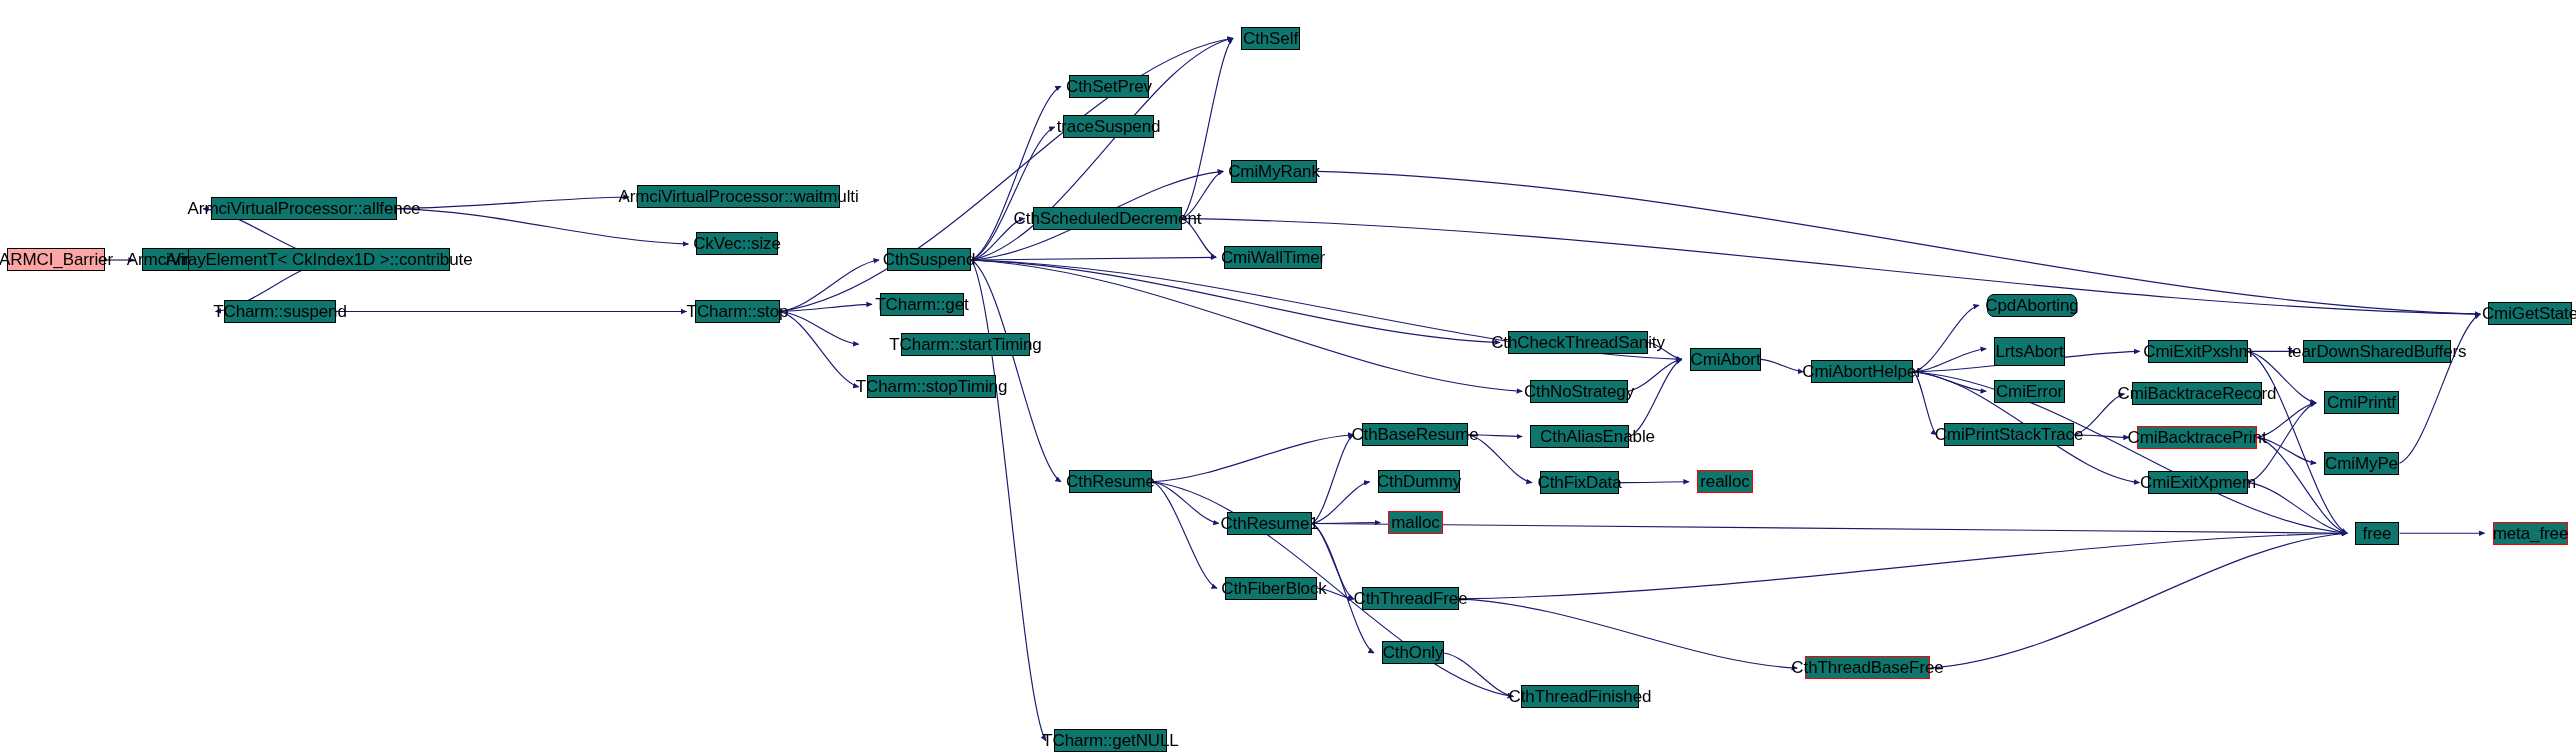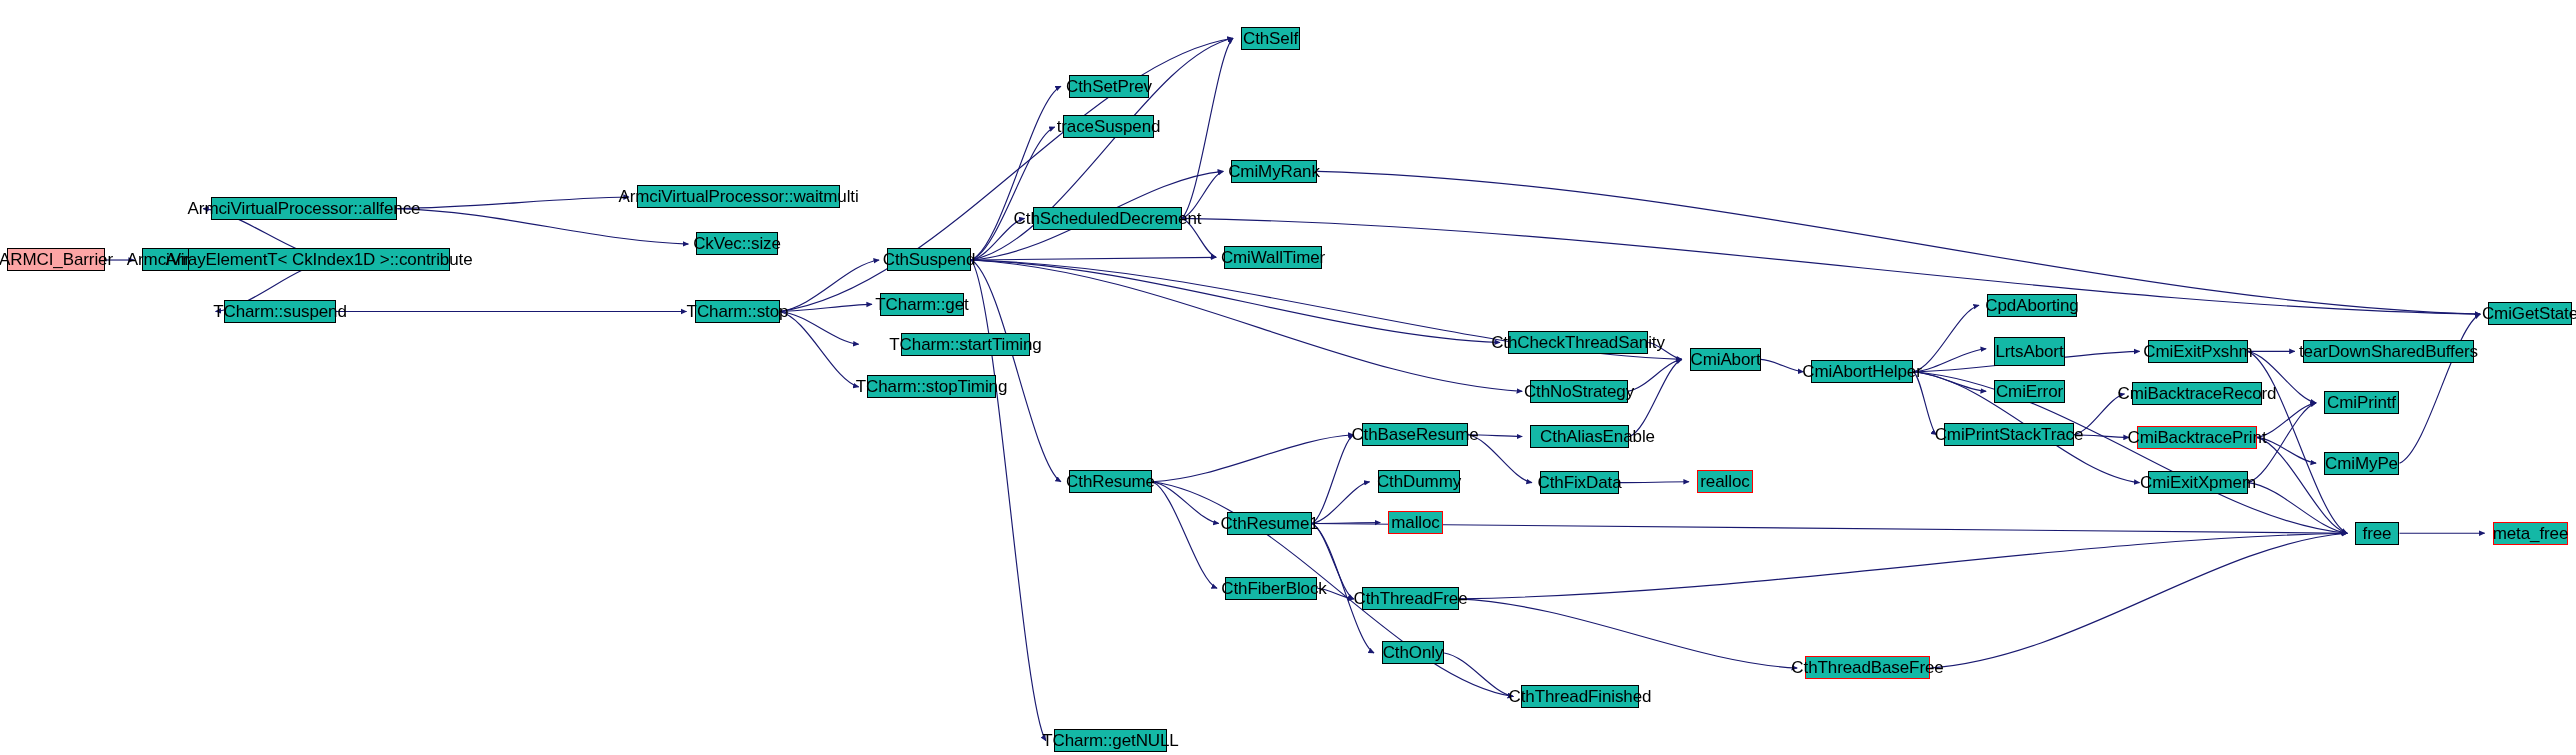--- a/index.html
+++ b/index.html
@@ -13,21 +13,21 @@
     overflow:hidden;
   }
   #edges{position:absolute;left:0;top:0;width:2576px;height:756px;pointer-events:none;}
   .node{
     position:absolute;
     box-sizing:border-box;
     display:flex;
     align-items:center;
     justify-content:center;
     border:0.9px solid #000000;
-    background:#14b8a6;
+    background:#0f766e;
     color:#000000;
     font-size:17px;
     line-height:1;
     white-space:nowrap;
     letter-spacing:-0.1px;
     z-index:5;
   }
   .node.red{border-color:#ff0000;}
   .node.filled{background:#fca5a5;}
 </style>
@@ -179,36 +179,36 @@
     </div>
     <div class="node red" style="left: 1697px; top: 470px; width: 56px; height: 23px;">
       <span>realloc</span>
     </div>
     <div class="node" style="left: 1690px; top: 348px; width: 71px; height: 23px;">
       <span>CmiAbort</span>
     </div>
     <div class="node" style="left: 1811px; top: 360px; width: 102px; height: 23px;">
       <span>CmiAbortHelper</span>
     </div>
-    <div class="node" style="left: 1987px; top: 294px; width: 90px; height: 23px;">
+    <div class="node" style="left: 1987px; top: 294px; width: 90px; height: 23px; border-radius: 7px;">
       <span>CpdAborting</span>
     </div>
     <div class="node" style="left: 1994px; top: 337px; width: 71px; height: 29px;">
       <span>LrtsAbort</span>
     </div>
     <div class="node" style="left: 1994px; top: 380px; width: 71px; height: 23px;">
       <span>CmiError</span>
     </div>
     <div class="node" style="left: 1944px; top: 423px; width: 130px; height: 23px;">
       <span>CmiPrintStackTrace</span>
     </div>
     <div class="node" style="left: 2148px; top: 340px; width: 100px; height: 23px;">
       <span>CmiExitPxshm</span>
     </div>
-    <div class="node" style="left: 2303px; top: 340px; width: 171px; height: 23px;">
+    <div class="node" style="left: 2303px; top: 340px; width: 148px; height: 23px;">
       <span>tearDownSharedBuffers</span>
     </div>
     <div class="node" style="left: 2132px; top: 382px; width: 130px; height: 23px;">
       <span>CmiBacktraceRecord</span>
     </div>
     <div class="node red" style="left: 2137px; top: 426px; width: 120px; height: 23px;">
       <span>CmiBacktracePrint</span>
     </div>
     <div class="node" style="left: 2148px; top: 471px; width: 100px; height: 23px;">
       <span>CmiExitXpmem</span>

